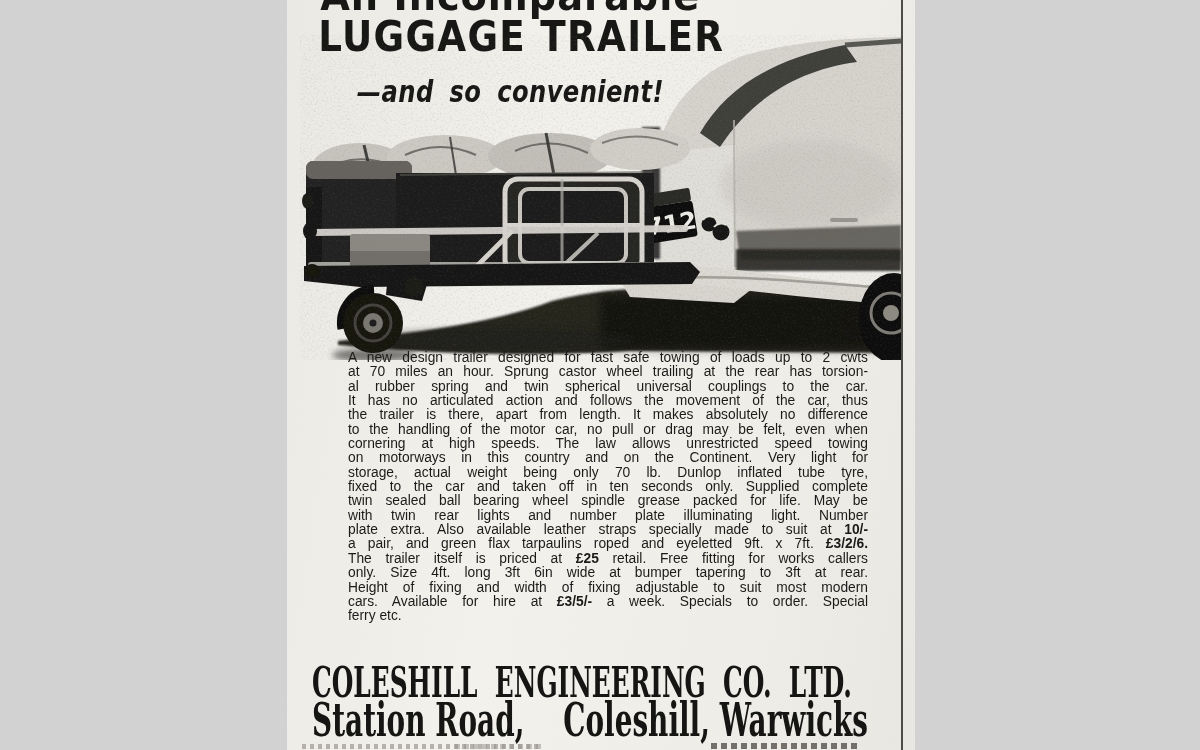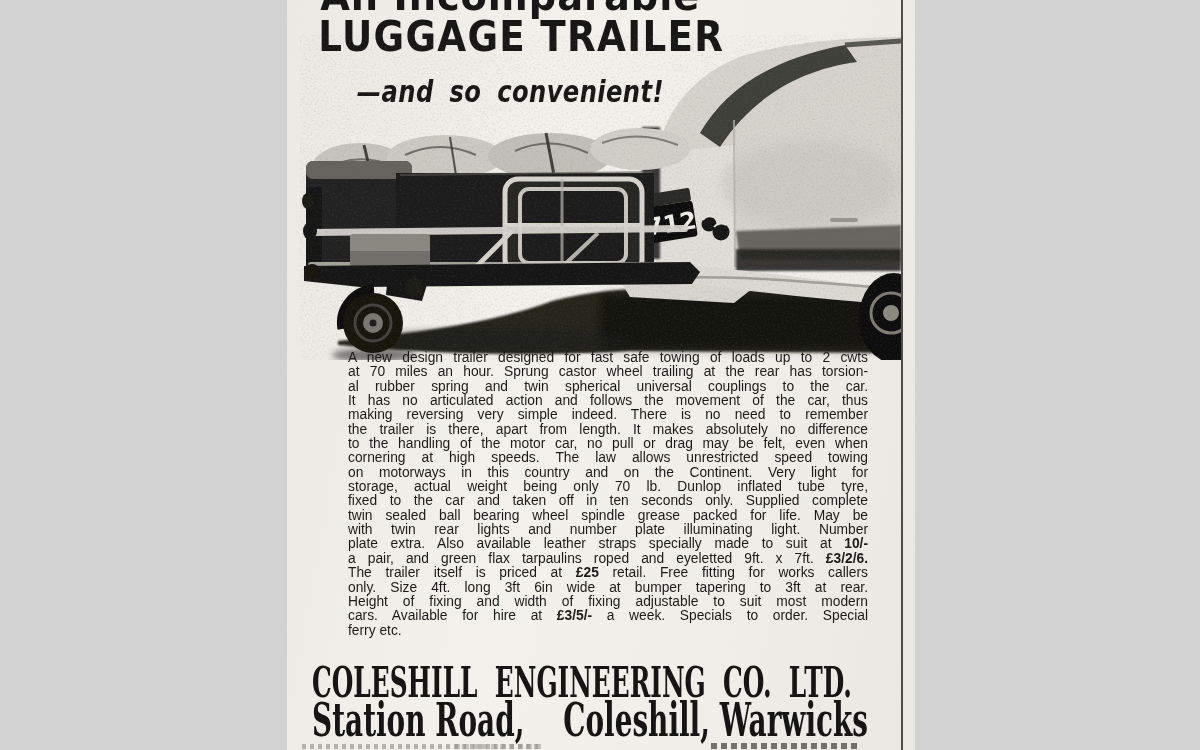--- a/index.html
+++ b/index.html
@@ -195,21 +195,20 @@
     </g>
 
     <rect width="601" height="325" filter="url(#grain)" opacity="0.5"></rect>
   </svg>
 
   <div class="bodytext">
       <div class="bline">A new design trailer designed for fast safe towing of loads up to 2 cwts</div>
       <div class="bline">at 70 miles an hour. Sprung castor wheel trailing at the rear has torsion-</div>
       <div class="bline">al rubber spring and twin spherical universal couplings to the car.</div>
       <div class="bline">It has no articulated action and follows the movement of the car, thus</div>
-      <div class="bline">making reversing very simple indeed. There is no need to remember</div>
       <div class="bline">the trailer is there, apart from length. It makes absolutely no difference</div>
       <div class="bline">to the handling of the motor car, no pull or drag may be felt, even when</div>
       <div class="bline">cornering at high speeds. The law allows unrestricted speed towing</div>
       <div class="bline">on motorways in this country and on the Continent. Very light for</div>
       <div class="bline">storage, actual weight being only 70 lb. Dunlop inflated tube tyre,</div>
       <div class="bline">fixed to the car and taken off in ten seconds only. Supplied complete</div>
       <div class="bline">twin sealed ball bearing wheel spindle grease packed for life. May be</div>
       <div class="bline">with twin rear lights and number plate illuminating light. Number</div>
       <div class="bline">plate extra. Also available leather straps specially made to suit at <b>10/-</b></div>
       <div class="bline">a pair, and green flax tarpaulins roped and eyeletted 9ft. x 7ft. <b>£3/2/6.</b></div>

